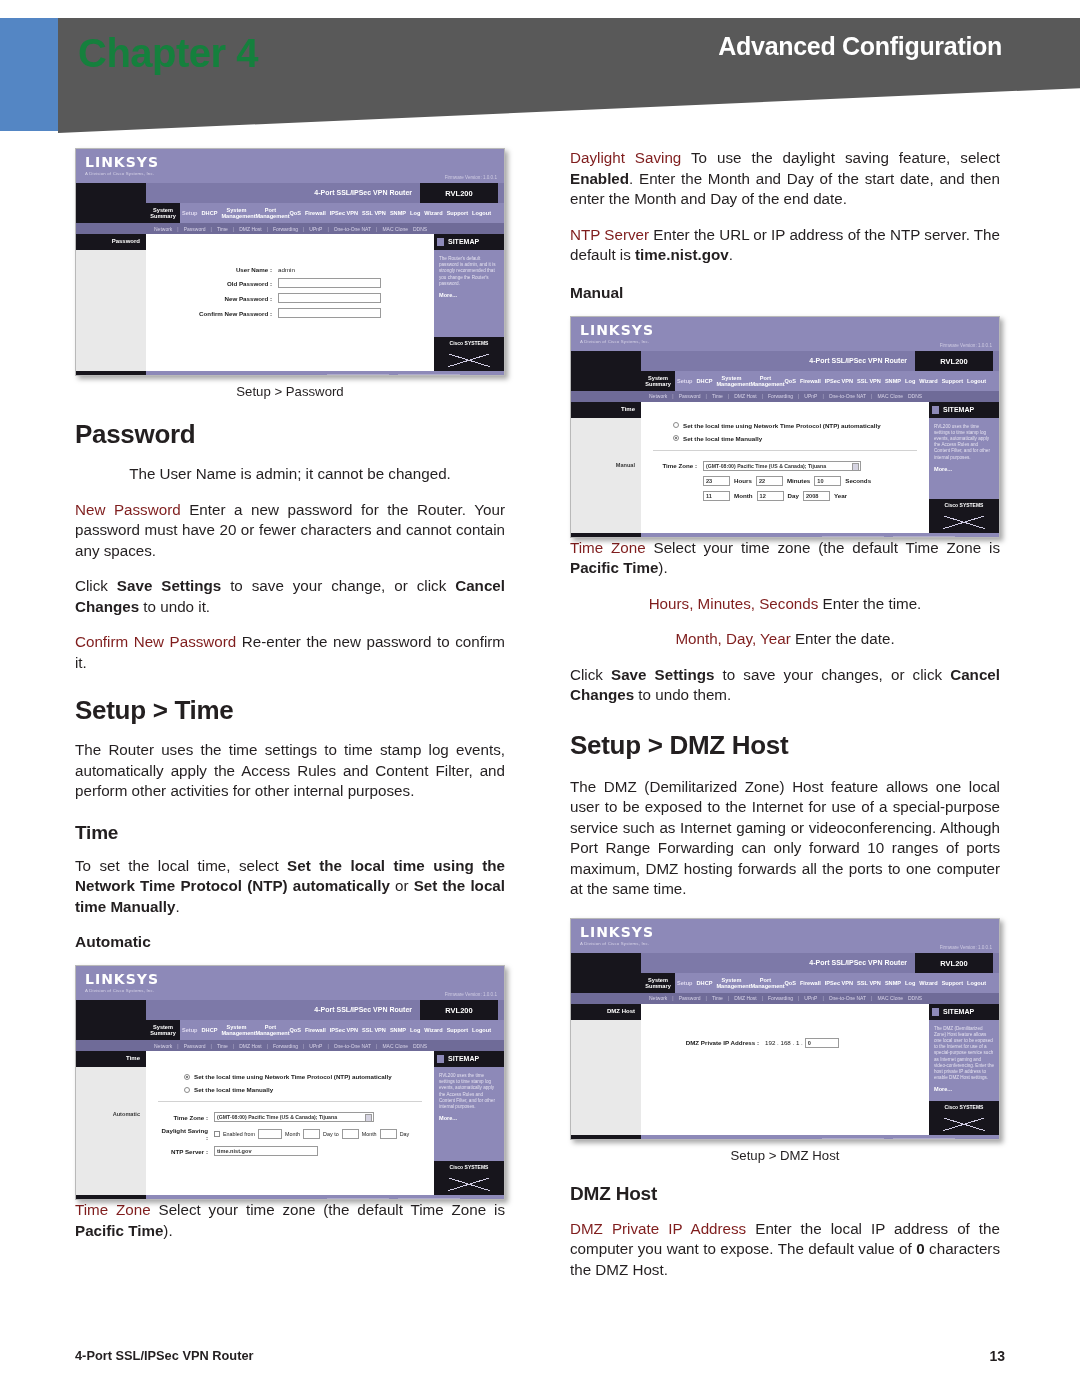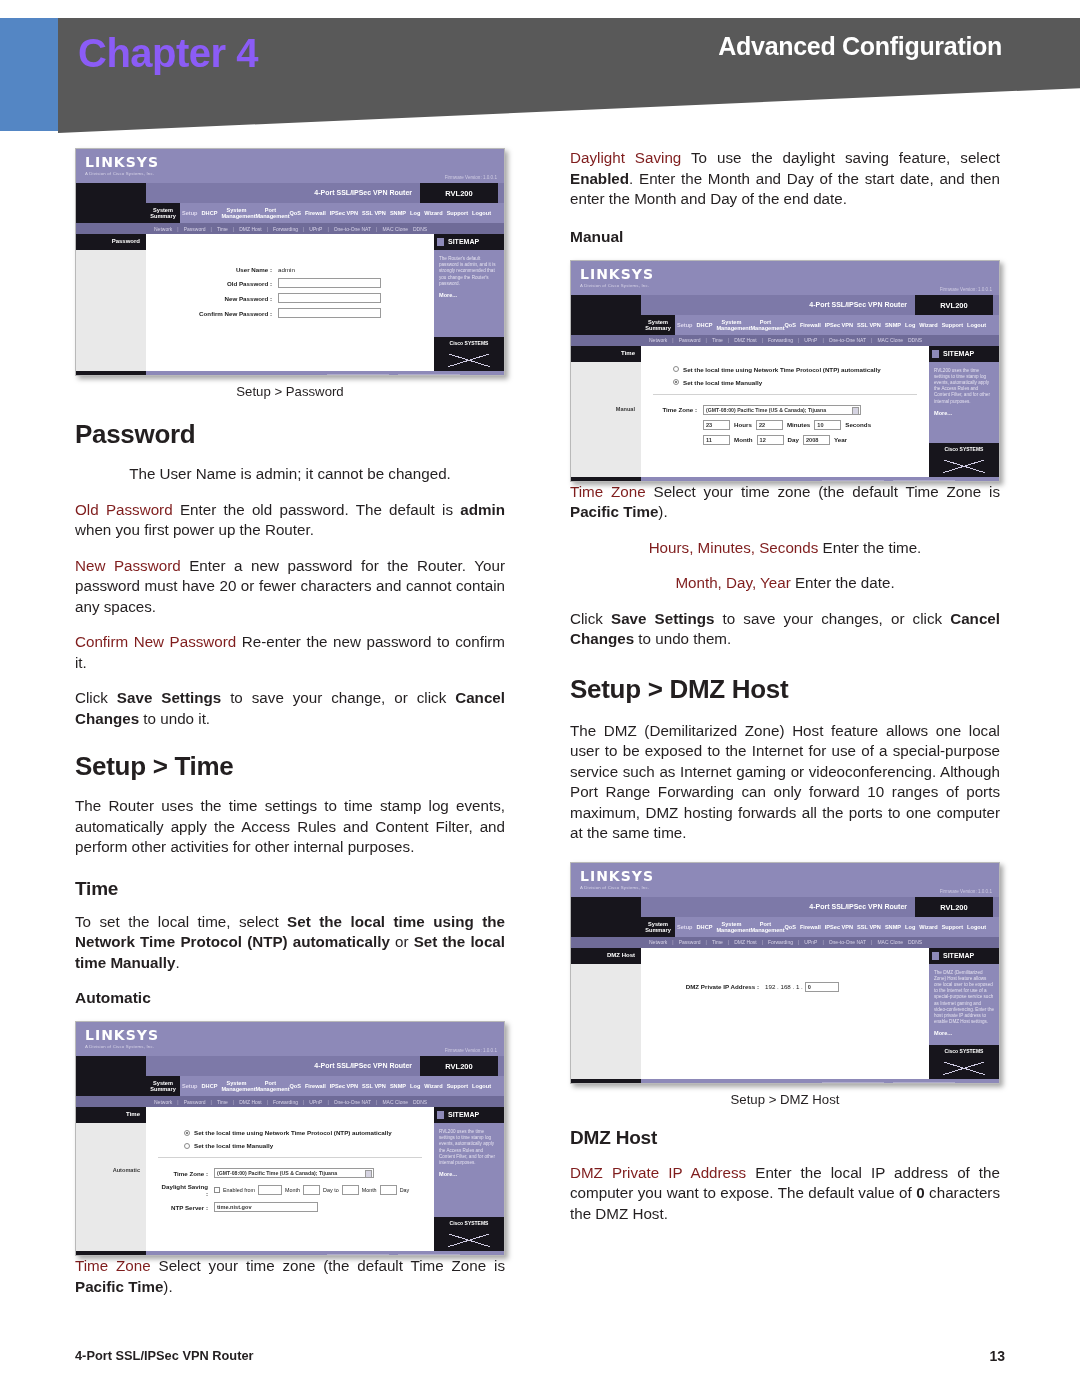--- a/index.html
+++ b/index.html
@@ -19,21 +19,21 @@
     position:absolute; left:0; top:18px; width:58px; height:113px;
     background:#5486c4;
   }
   .header-gray{
     position:absolute; left:58px; top:18px; width:1022px; height:115px;
     background:#595959;
     clip-path: polygon(0 0, 100% 0, 100% 61%, 0 100%);
   }
   .chapter-title{
     position:absolute; left:78px; top:31px;
-    font-size:40px; font-weight:bold; color:#8b5cf6;
+    font-size:40px; font-weight:bold; color:#15803d;
     letter-spacing:-0.5px;
     font-family:"Liberation Sans", sans-serif;
   }
   .chapter-right{
     position:absolute; right:78px; top:32px;
     font-size:25px; font-weight:bold; color:#ffffff;
     letter-spacing:-0.3px;
   }
 
   
@@ -360,27 +360,26 @@
       <div class="s-btn cancel">Cancel Changes</div>
     </div>
   </div>
 
   <div class="caption">Setup &gt; Password</div>
 
   <h2 class="sec">Password</h2>
 
   <p class="body nojust">The User Name is admin; it cannot be changed.</p>
 
-  <p class="body"><span class="lead">Old Password</span><span> Enter the old password. The default is </span><span class="b">admin</span><span> when you first power up the Router.</span></p>
 
   <p class="body"><span class="lead">New Password</span><span>  Enter a new password for the Router. Your password must have 20 or fewer characters and cannot contain any spaces.</span></p>
 
+  <p class="body"><span>Click </span><span class="b">Save Settings</span><span> to save your change, or click </span><span class="b">Cancel Changes</span><span> to undo it.</span></p>
+
   <p class="body"><span class="lead">Confirm New Password</span><span>  Re-enter the new password to confirm it.</span></p>
-
-  <p class="body"><span>Click </span><span class="b">Save Settings</span><span> to save your change, or click </span><span class="b">Cancel Changes</span><span> to undo it.</span></p>
 
   <h2 class="sec" style="margin-top:22px">Setup &gt; Time</h2>
 
   <p class="body">The Router uses the time settings to time stamp log events, automatically apply the Access Rules and Content Filter, and perform other activities for other internal purposes.</p>
 
   <h3 class="sub" style="margin-top:20px">Time</h3>
 
   <p class="body"><span>To set the local time, select </span><span class="b">Set the local time using the Network Time Protocol (NTP) automatically</span><span> or </span><span class="b">Set the local time Manually</span><span>.</span></p>
 
   <h4 class="sub2" style="margin-top:16px;margin-bottom:14px">Automatic</h4>
@@ -500,20 +499,21 @@
 
 
   <p class="body"><span class="lead">Time Zone</span><span>  Select your time zone (the default Time Zone is </span><span class="b">Pacific Time</span><span>).</span></p>
 
 </div>
 
 <div class="col col-right">
 
   <p class="body"><span class="lead">Daylight Saving</span><span>  To use the daylight saving feature, select </span><span class="b">Enabled</span><span>. Enter the Month and Day of the start date, and then enter the Month and Day of the end date.</span></p>
 
+  <p class="body"><span class="lead">NTP Server</span><span>  Enter the URL or IP address of the NTP server. The default is </span><span class="b">time.nist.gov</span><span>.</span></p>
 
   <h4 class="sub2" style="margin-top:18px;margin-bottom:14px">Manual</h4>
 
   <div class="shot h-man">
     <div class="s-logobar">
       <div class="s-logo">LINKSYS</div>
       <div class="s-logo-sub">A Division of Cisco Systems, Inc.</div>
       <div class="s-fw">Firmware Version: 1.0.0.1</div>
     </div>
     <div class="s-modelbar">

